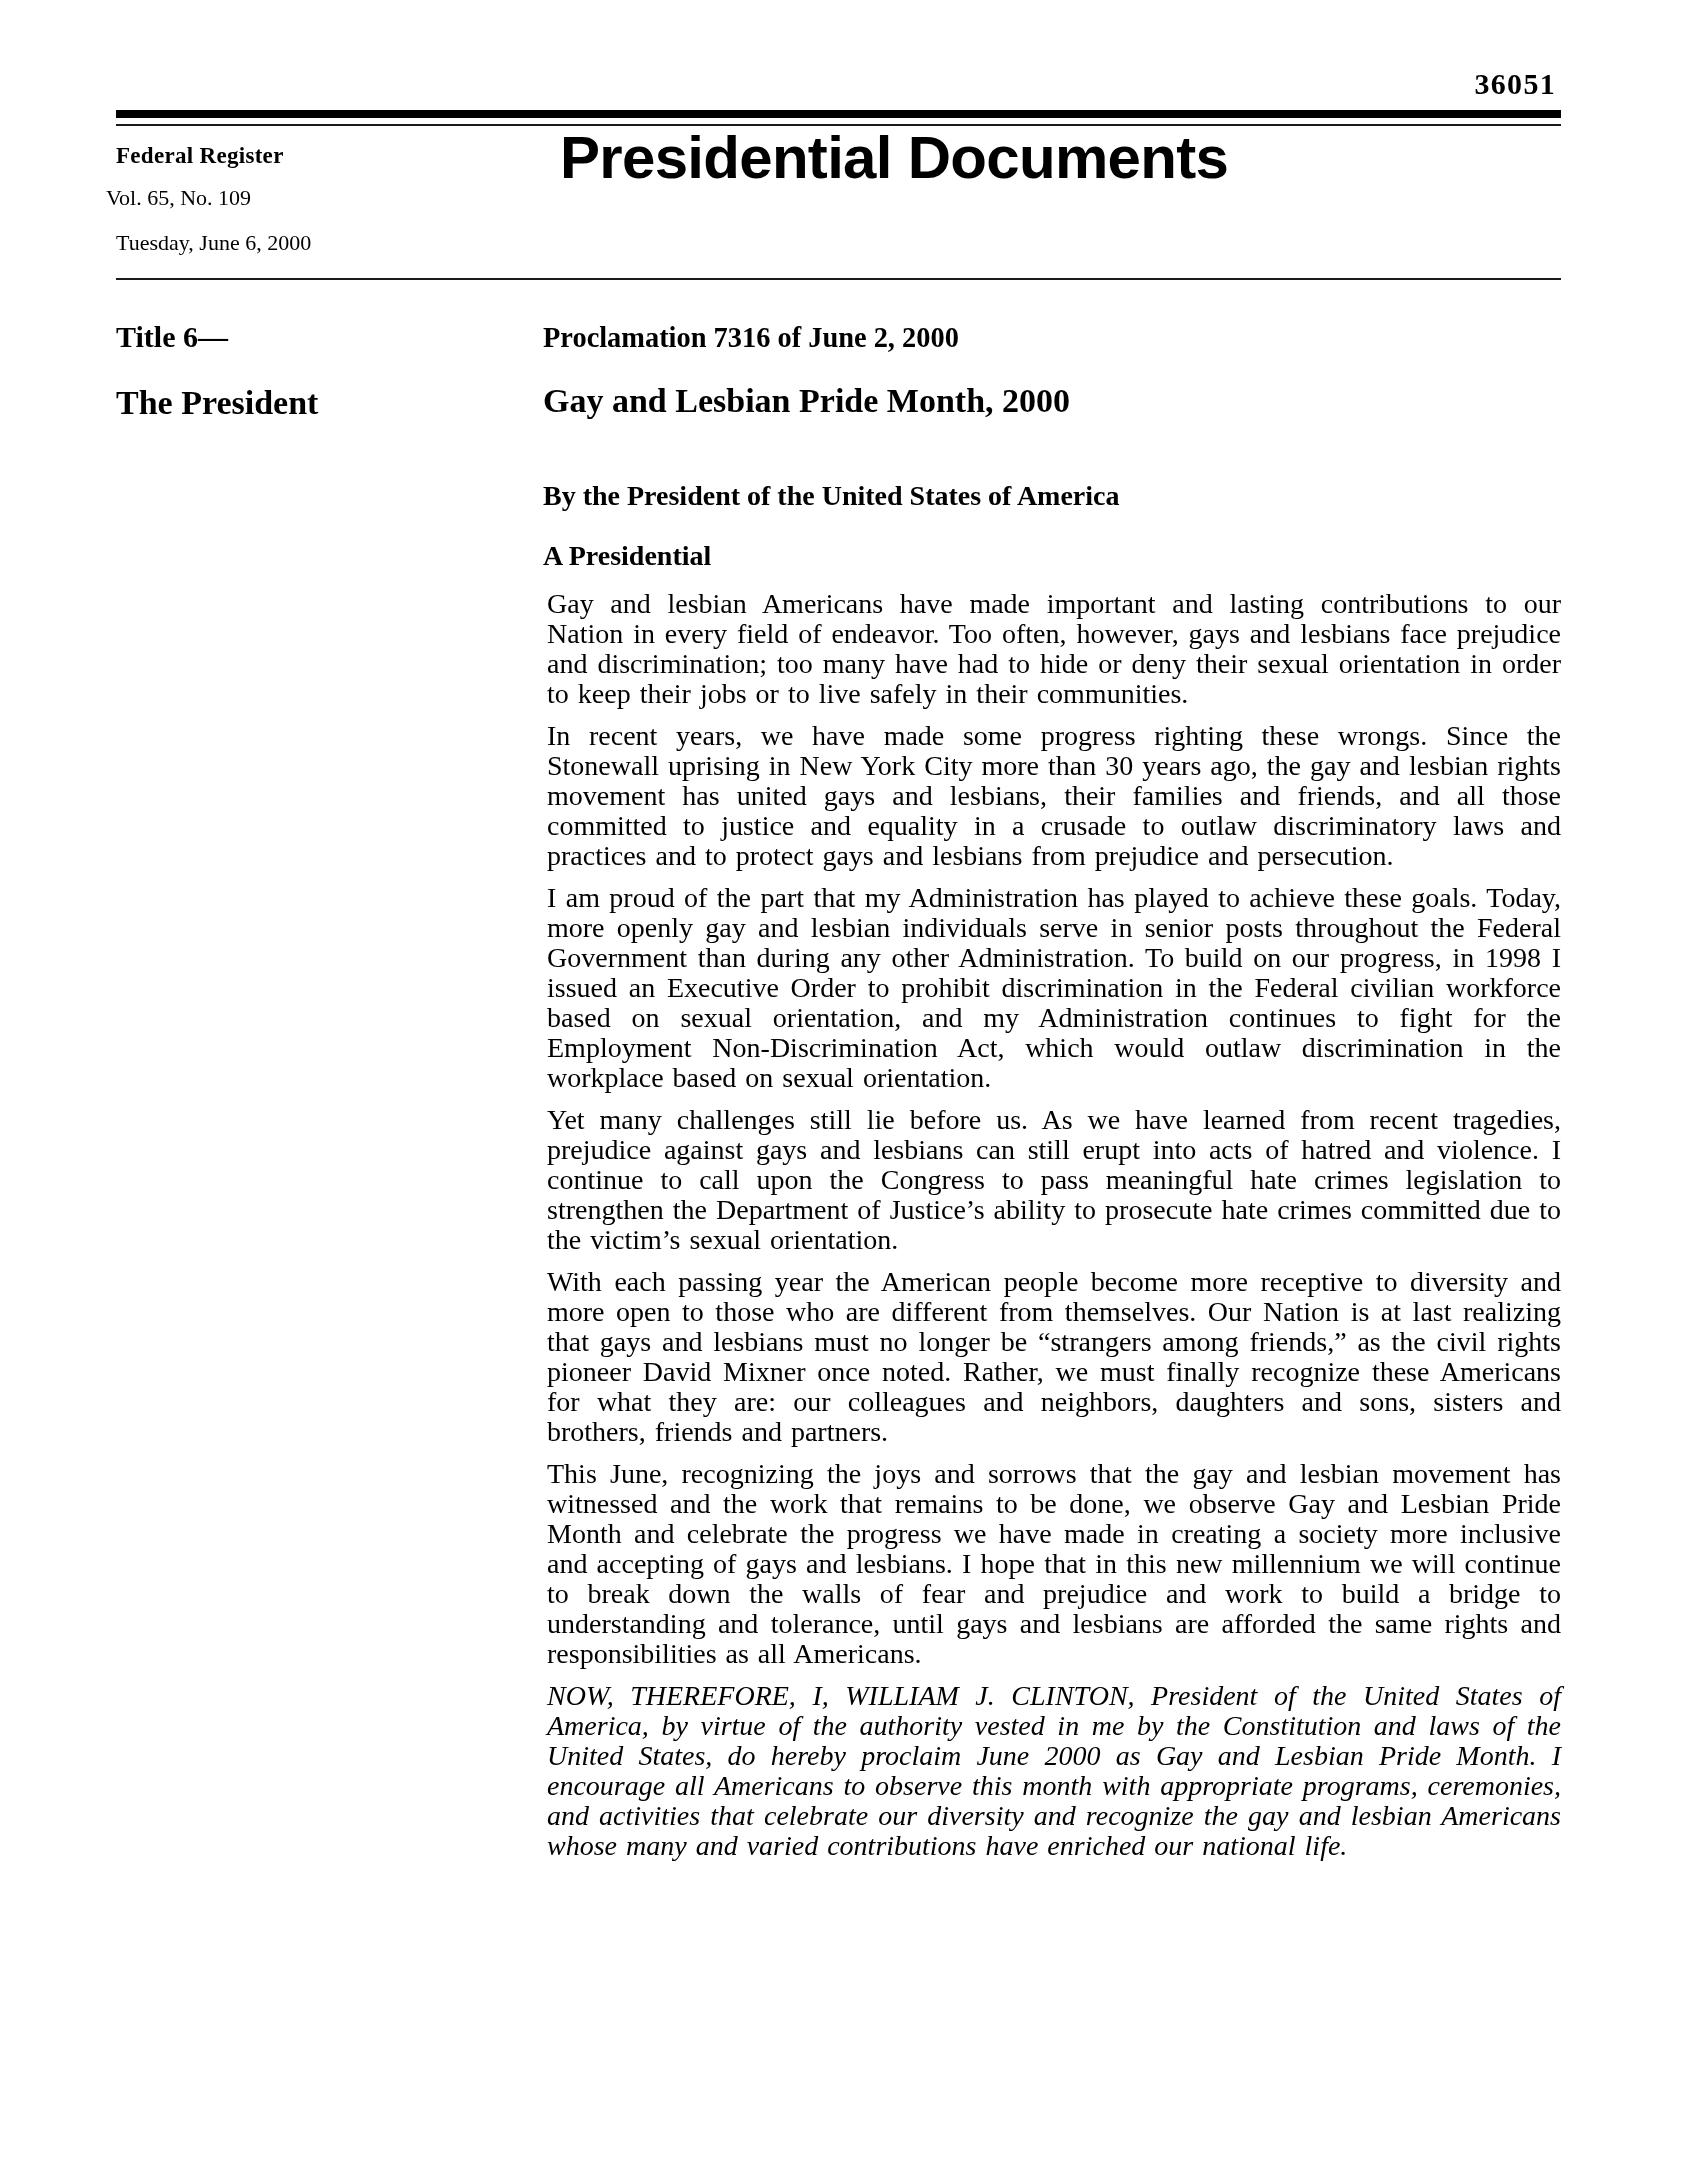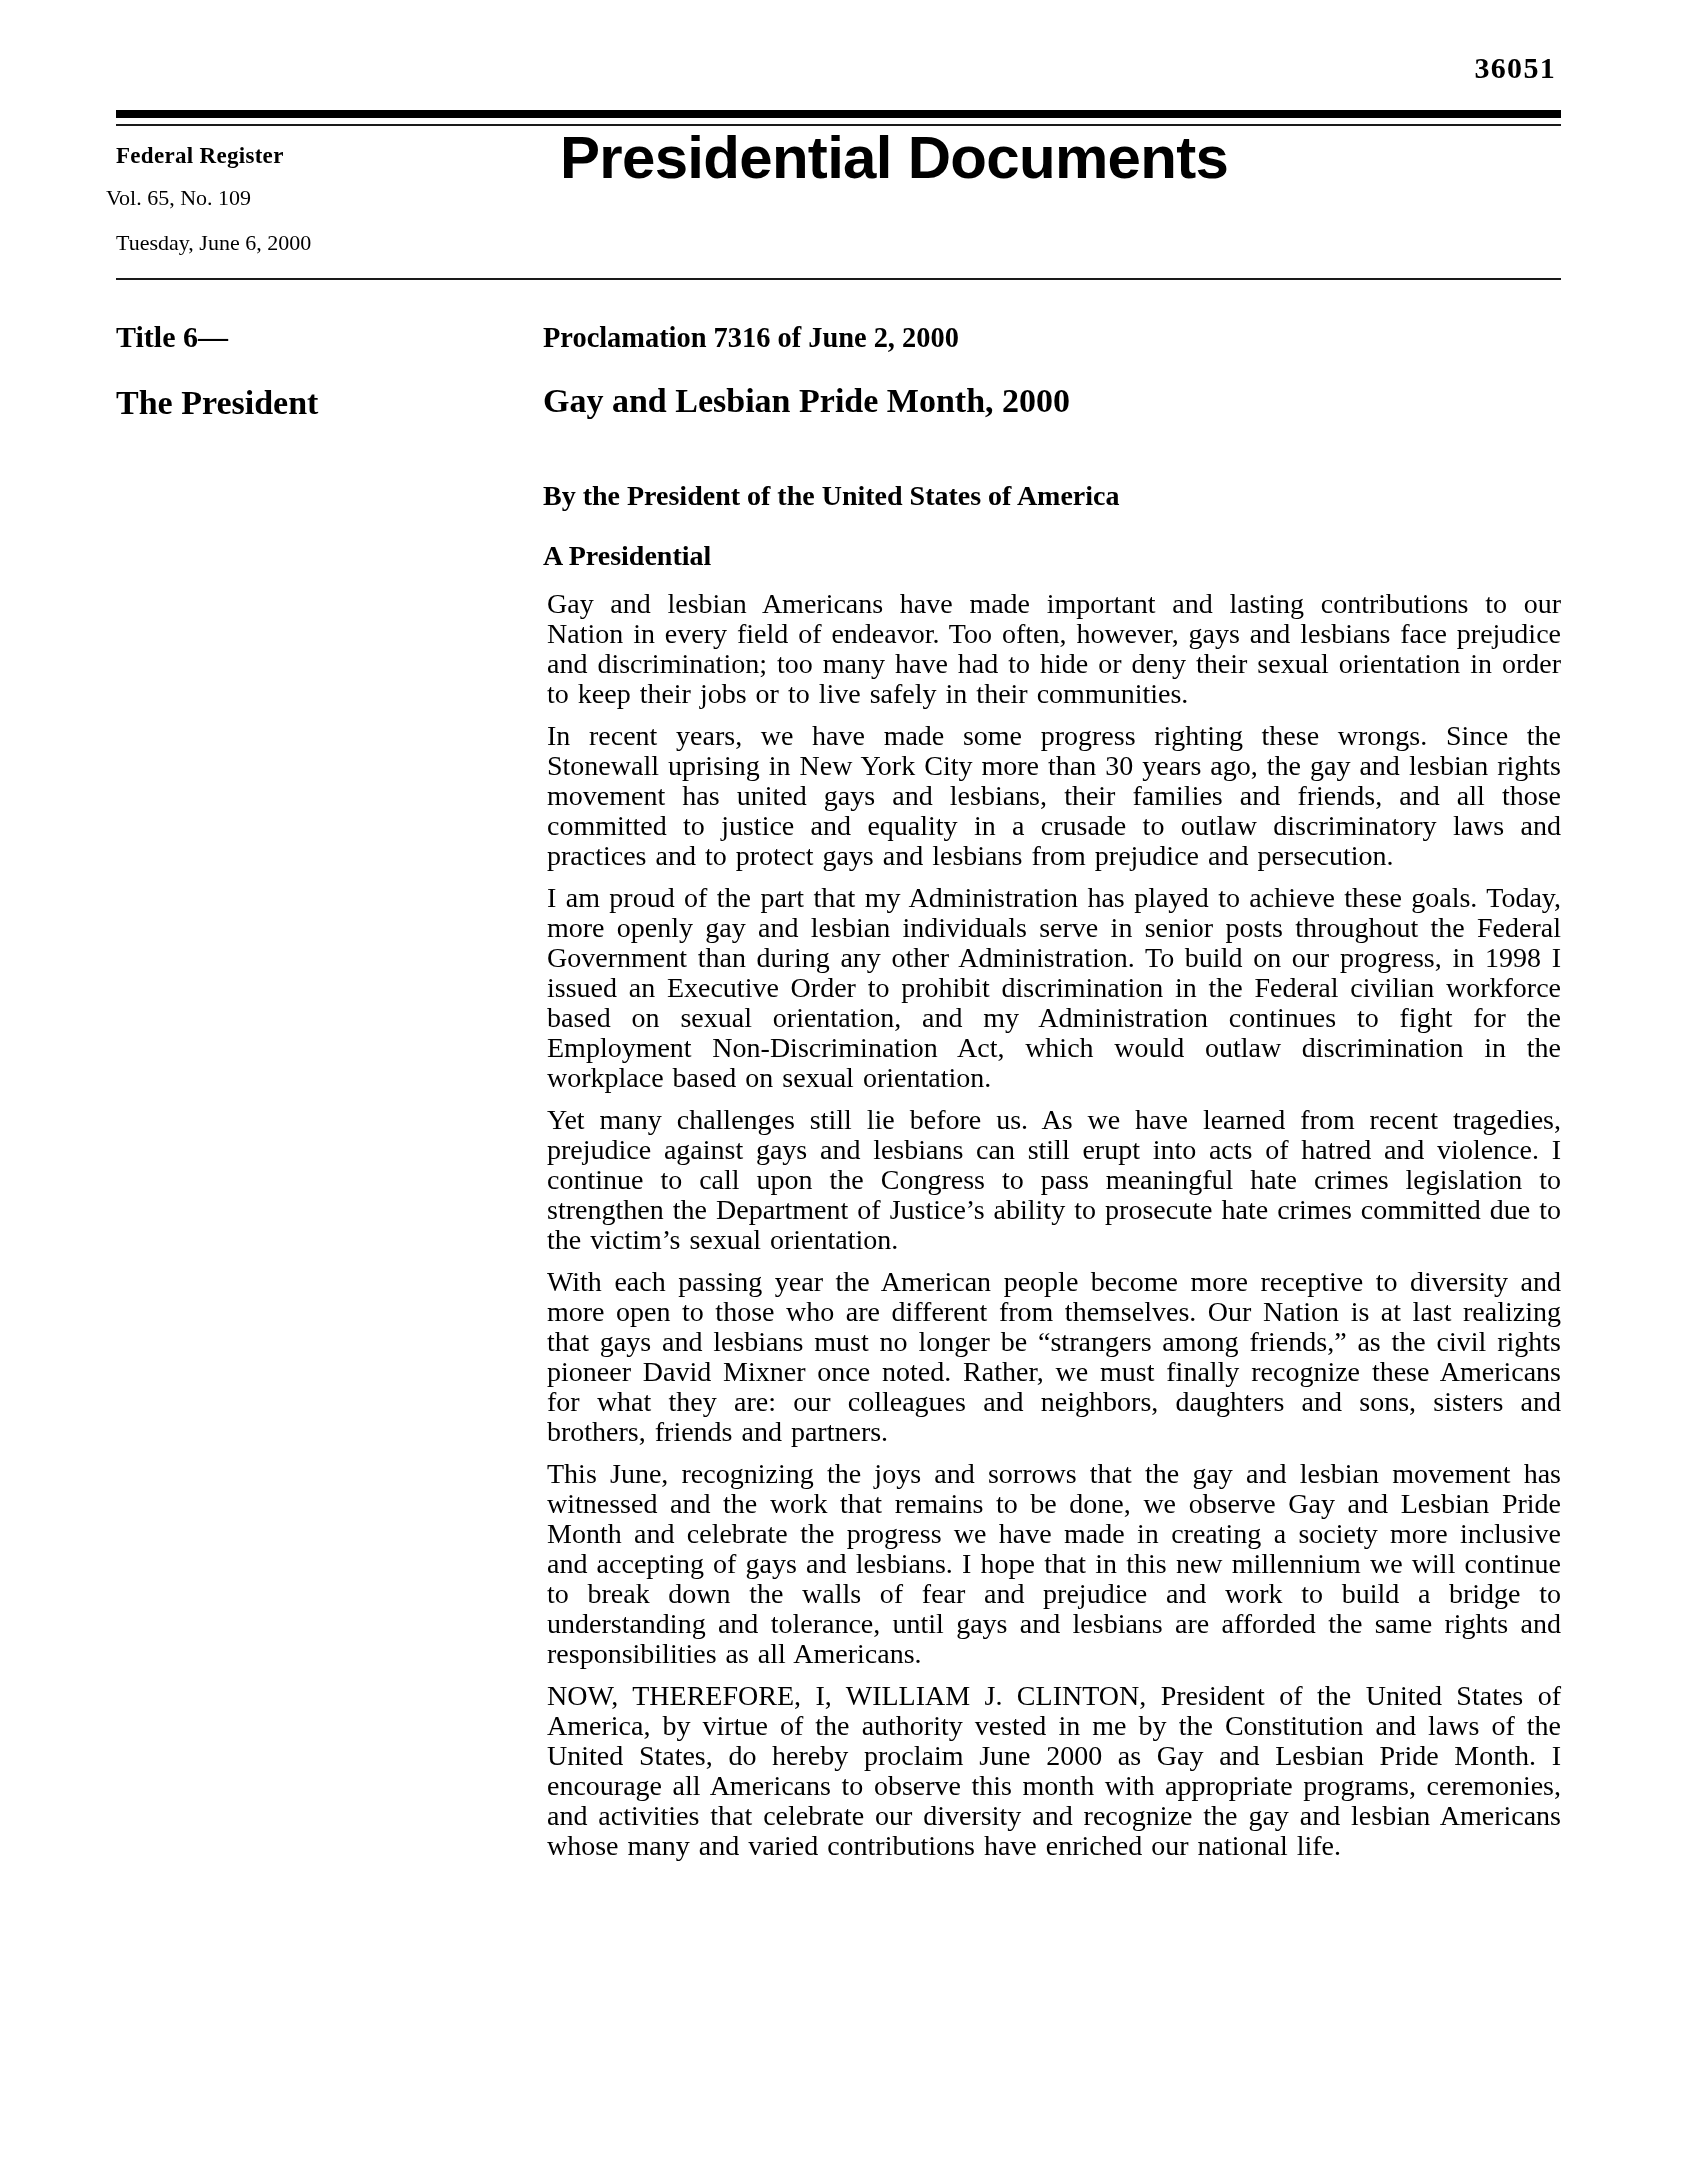--- a/index.html
+++ b/index.html
@@ -13,21 +13,21 @@
     height: 2183px;
     background: #ffffff;
     color: #000000;
     font-family: "Liberation Serif", "DejaVu Serif", serif;
     overflow: hidden;
   }
   .abs { position: absolute; }
 
   
   #page-number {
-    top: 51px;
+    top: 67px;
     left: 1225px;
     width: 331px;
     text-align: right;
     font-size: 30px;
     font-weight: bold;
     letter-spacing: 1.3px;
   }
   #rule-thick {
     top: 110px; left: 116px; width: 1445px; height: 8px;
     background: #000;
@@ -91,21 +91,21 @@
   #paragraphs {
     top: 589px; left: 547px; width: 1014px;
   }
   .body-para {
     margin: 0 0 12px 0;
     font-size: 28px;
     line-height: 30px;
     text-align: justify;
     word-spacing: 2px;
   }
-  .body-para:last-child { margin-bottom: 4px; }
+  .body-para:last-child { margin-bottom: 4px; font-style: italic; }
 </style>
 </head>
 <body>
 
 <div id="page">
 
   <div class="abs" id="page-number">36051</div>
 
   <div class="abs" id="rule-thick"></div>
 

